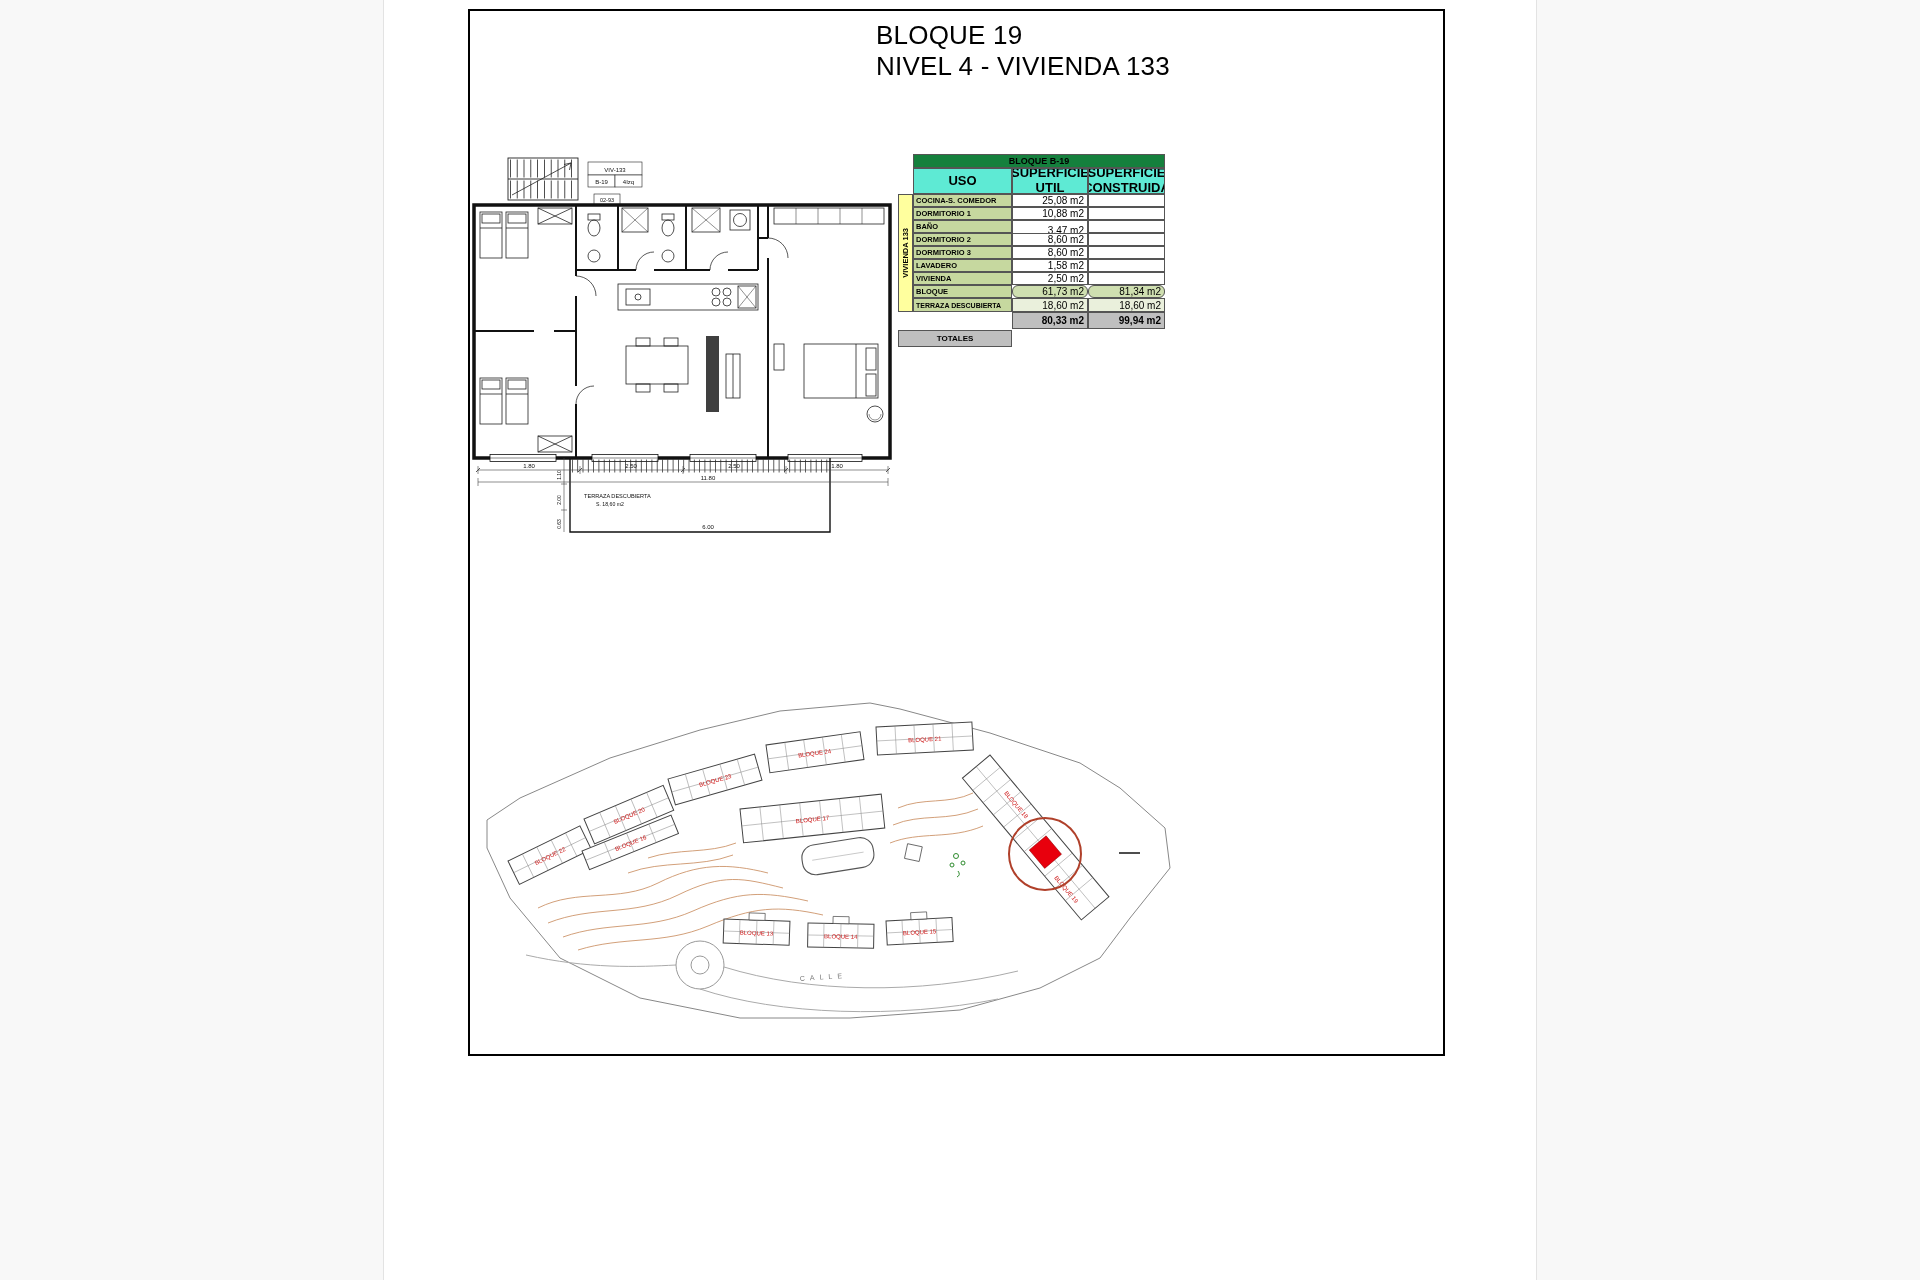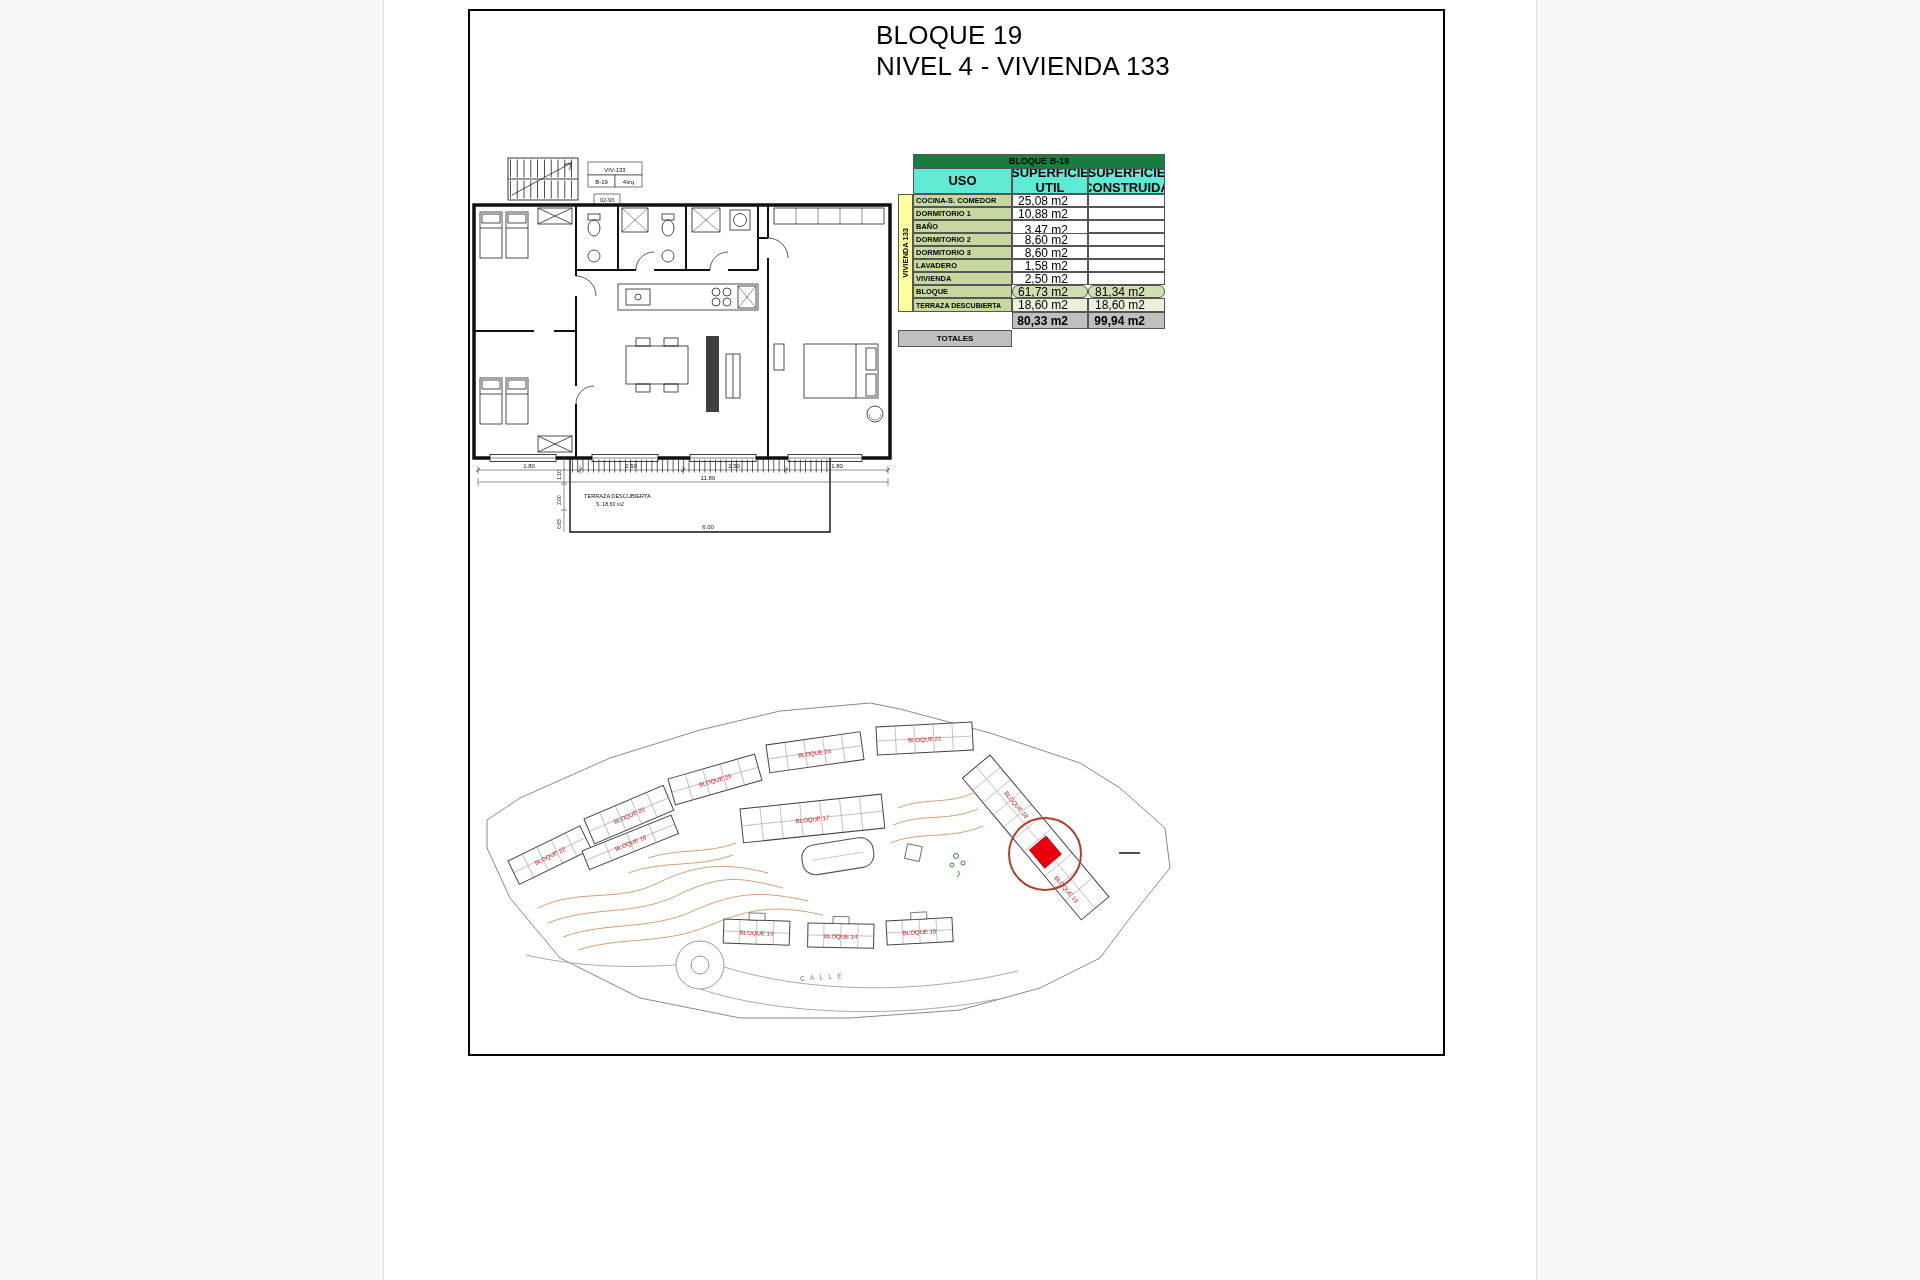--- a/index.html
+++ b/index.html
@@ -19,21 +19,21 @@
   .cell{position:absolute;border:1px solid #555;box-sizing:border-box;
         display:flex;align-items:center;background:#fff;overflow:hidden;}
   .t-title{left:15px;top:0;width:252px;height:14px;background:#15803d;
            font-weight:bold;font-size:9px;justify-content:center;}
   .hd{background:#5eead4;font-weight:bold;font-size:13px;justify-content:center;
       text-align:center;line-height:1.15;}
   .side{left:0;top:40px;width:15px;height:118px;background:#ffff9e;justify-content:center;}
   .side span{writing-mode:vertical-rl;transform:rotate(180deg);font-size:7.5px;
              font-weight:bold;white-space:nowrap;}
   .lab{background:#c6d89f;font-weight:bold;font-size:7.5px;padding-left:2px;}
-  .val{font-size:12px;justify-content:flex-end;padding-right:19px;}
+  .val{font-size:10px;justify-content:flex-end;padding-right:3px;}
   .gbg{background:#cfdfb0;border-radius:6px;}
   .pbg{background:#eaf0dc;}
   .graybg{background:#bfbfbf;}
   .tot-lab{justify-content:center;font-weight:bold;font-size:8px;margin-top:18px;}
 
   
   .fp text{font-family:"Liberation Sans",sans-serif;fill:#111;stroke:none;}
 
   
   .sp text{font-family:"Liberation Sans",sans-serif;}

